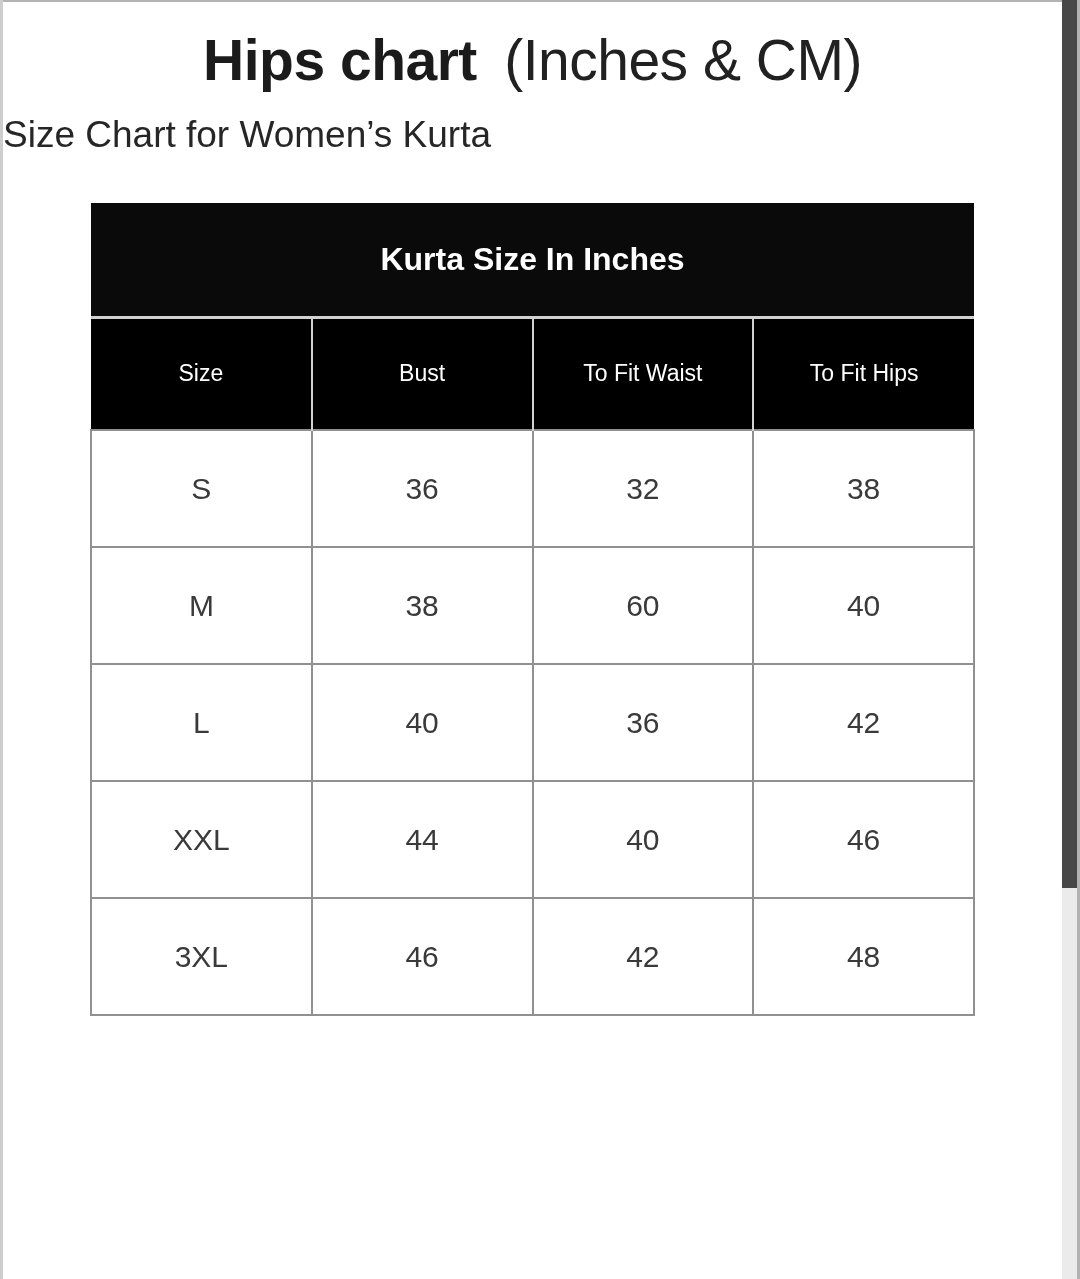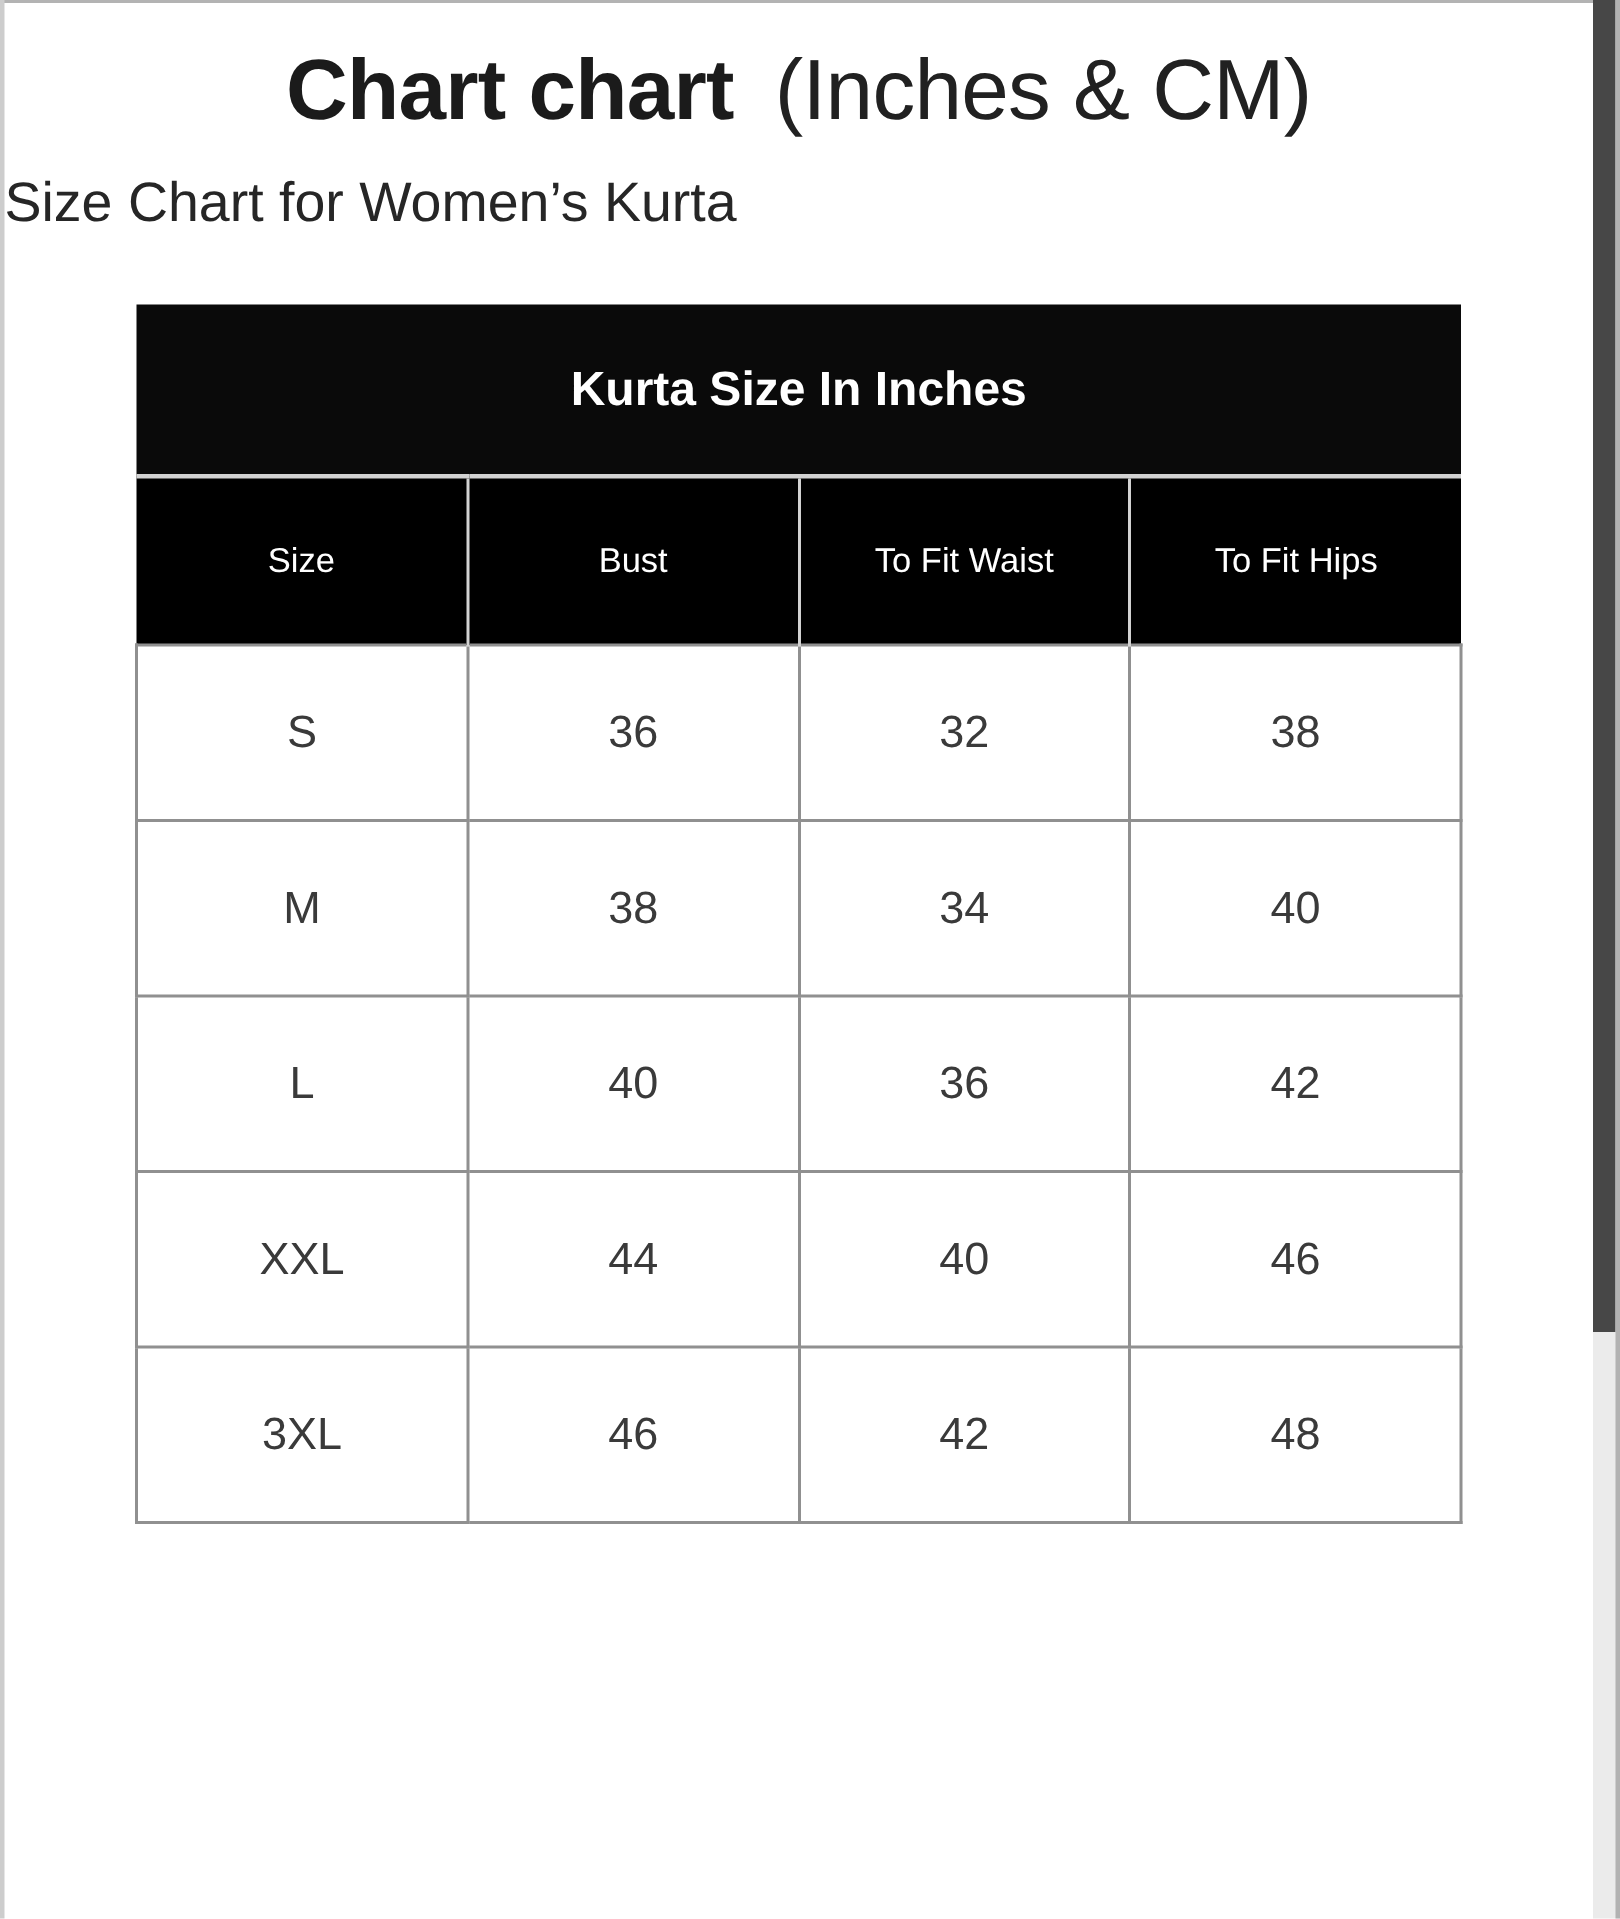--- a/index.html
+++ b/index.html
@@ -104,21 +104,21 @@
 </style>
 </head>
 <body>
 
 <div class="top-edge-line"></div>
 <div class="left-edge-line"></div>
 
 <div class="content">
 
   <div class="page-title">
-    <span class="title-main">Chart chart</span>
+    <span class="title-main">Hips chart</span>
     <span class="title-suffix">(Inches &amp; CM)</span>
   </div>
 
   <div class="page-subtitle">Size Chart for Women’s Kurta</div>
 
   <table class="size-table">
     <colgroup>
         <col>
         <col>
         <col>
@@ -138,21 +138,21 @@
     <tbody>
       <tr class="data-row">
         <td>S</td>
         <td>36</td>
         <td>32</td>
         <td>38</td>
       </tr>
       <tr class="data-row">
         <td>M</td>
         <td>38</td>
-        <td>34</td>
+        <td>60</td>
         <td>40</td>
       </tr>
       <tr class="data-row">
         <td>L</td>
         <td>40</td>
         <td>36</td>
         <td>42</td>
       </tr>
       <tr class="data-row">
         <td>XXL</td>

